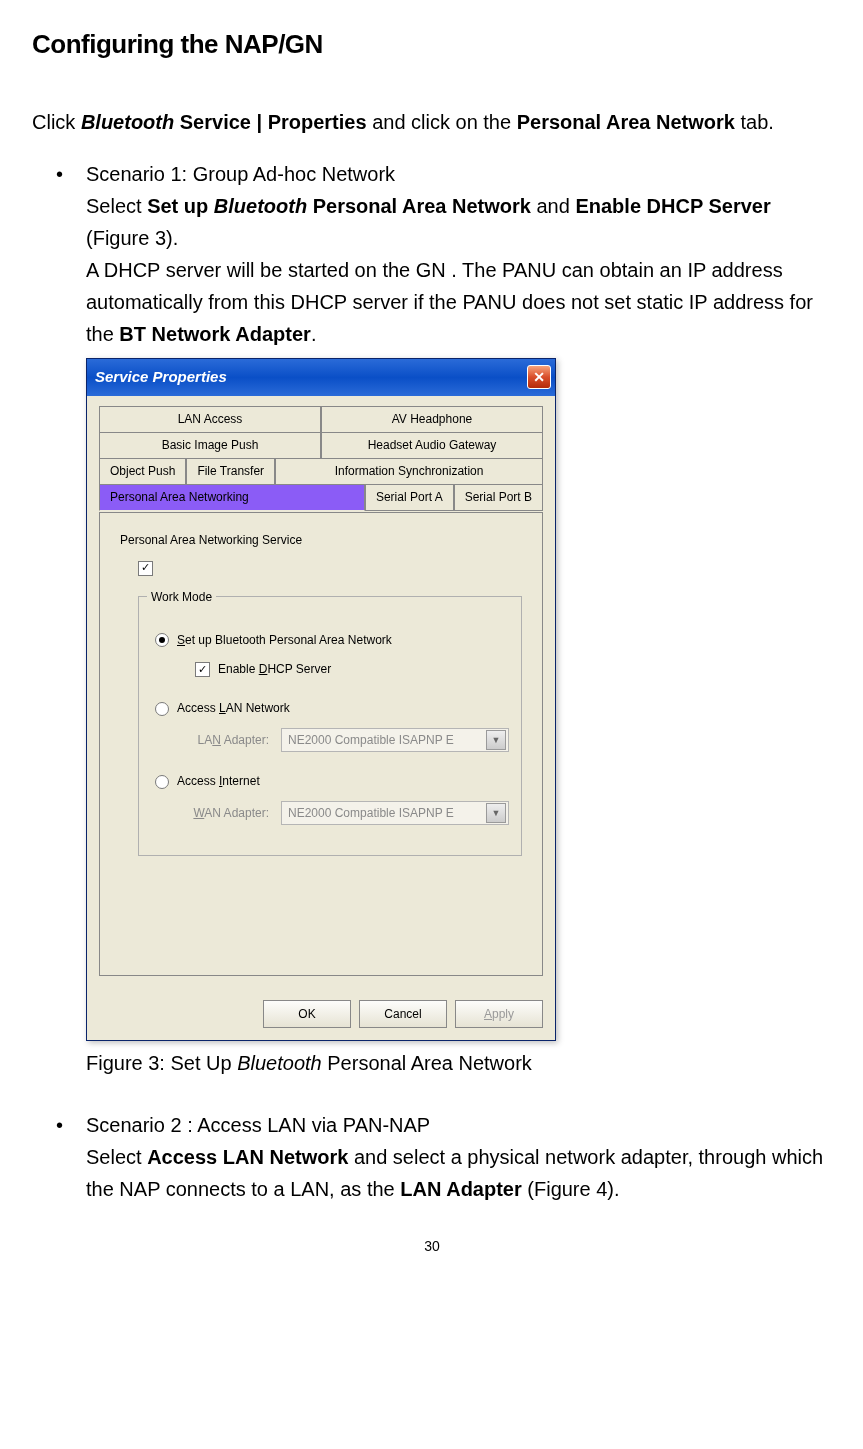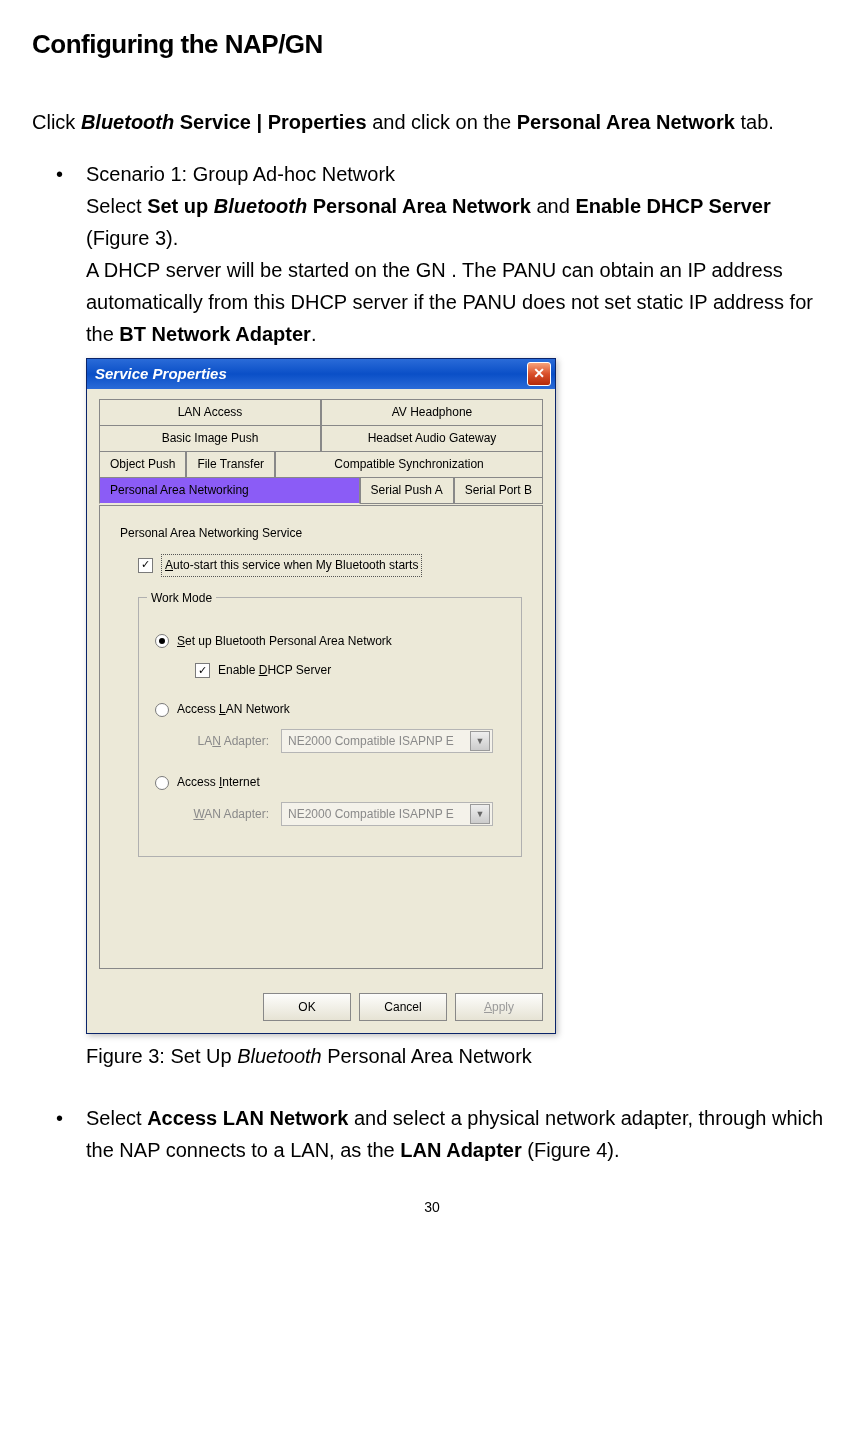--- a/index.html
+++ b/index.html
@@ -51,21 +51,21 @@
   
   .dialog {
     width: 468px;
     font-family: Tahoma, Arial, sans-serif;
     font-size: 12px;
     background: #ece9d8;
     border: 1px solid #0a246a;
     box-shadow: 2px 2px 6px rgba(0,0,0,0.25);
   }
   .titlebar {
-    height: 30px;
+    height: 37px;
     background: linear-gradient(to bottom, #2a6bd8 0%, #0a4fc7 50%, #2a6bd8 100%);
     color: #fff;
     font-weight: bold;
     font-size: 15px;
     display: flex;
     align-items: center;
     justify-content: space-between;
     padding: 0 4px 0 8px;
   }
   .titlebar .title-text {
@@ -159,21 +159,21 @@
   .radio-dot {
     width:6px;height:6px;border-radius:50%;background:#000;
   }
   .sub-checkbox {
     margin-left:44px;
     display:flex;align-items:center;gap:8px;
     margin-bottom:14px;
   }
   .adapter-row {
     display:flex;align-items:center;gap:12px;
-    margin:0 16px 14px 28px;
+    margin:0 0 14px 28px;
     color:#8a8a8a;
   }
   .adapter-label {
     min-width:90px;
   }
   .adapter-select {
     flex:1;
     border:1px solid #b5b5b5;
     background:#f4f2ea;
     height:22px;
@@ -235,33 +235,32 @@
               <div class="tab" style="flex:1;text-align:center">LAN Access</div>
               <div class="tab" style="flex:1;text-align:center">AV Headphone</div>
             </div>
             <div class="tabrow">
               <div class="tab" style="flex:1;text-align:center">Basic Image Push</div>
               <div class="tab" style="flex:1;text-align:center">Headset Audio Gateway</div>
             </div>
             <div class="tabrow">
               <div class="tab">Object Push</div>
               <div class="tab">File Transfer</div>
-              <div class="tab" style="flex:1;text-align:center">Compatible Synchronization</div>
+              <div class="tab" style="flex:1;text-align:center">Information Synchronization</div>
             </div>
             <div class="tabrow">
               <div class="tab active" style="flex:1.3">Personal Area Networking</div>
-              <div class="tab">Serial Push A</div>
+              <div class="tab">Serial Port A</div>
               <div class="tab">Serial Port B</div>
             </div>
           </div>
           <div class="tab-panel">
             <div class="section-title">Personal Area Networking Service</div>
             <div class="checkbox-row">
               <div class="checkbox-box">✓</div>
-              <span class="dotted-label"><span class="u">A</span><span>uto-start this service when My Bluetooth starts</span></span>
             </div>
 
             <div class="groupbox">
               <div class="groupbox-title">Work Mode</div>
 
               <div class="radio-row">
                 <div class="radio-circle">
                     <div class="radio-dot"></div>
                   </div>
                 <span><span class="u">S</span><span>et up Bluetooth Personal Area Network</span></span>
@@ -307,19 +306,20 @@
         </div>
       </div>
     </div>
 
     <div class="caption">
       <span>Figure 3: Set Up </span><span class="italic">Bluetooth</span><span> Personal Area Network</span>
     </div>
   </li>
 
   <li>
+    <div>Scenario 2 : Access LAN via PAN-NAP</div>
     <div>
       <span>Select </span><span class="bold">Access LAN Network</span><span> and select a physical network adapter, through which the NAP connects to a LAN, as the </span><span class="bold">LAN Adapter</span><span> (Figure 4).</span>
     </div>
   </li>
 </ul>
 
 <div class="page-number">30</div>
 
 </body></html>

